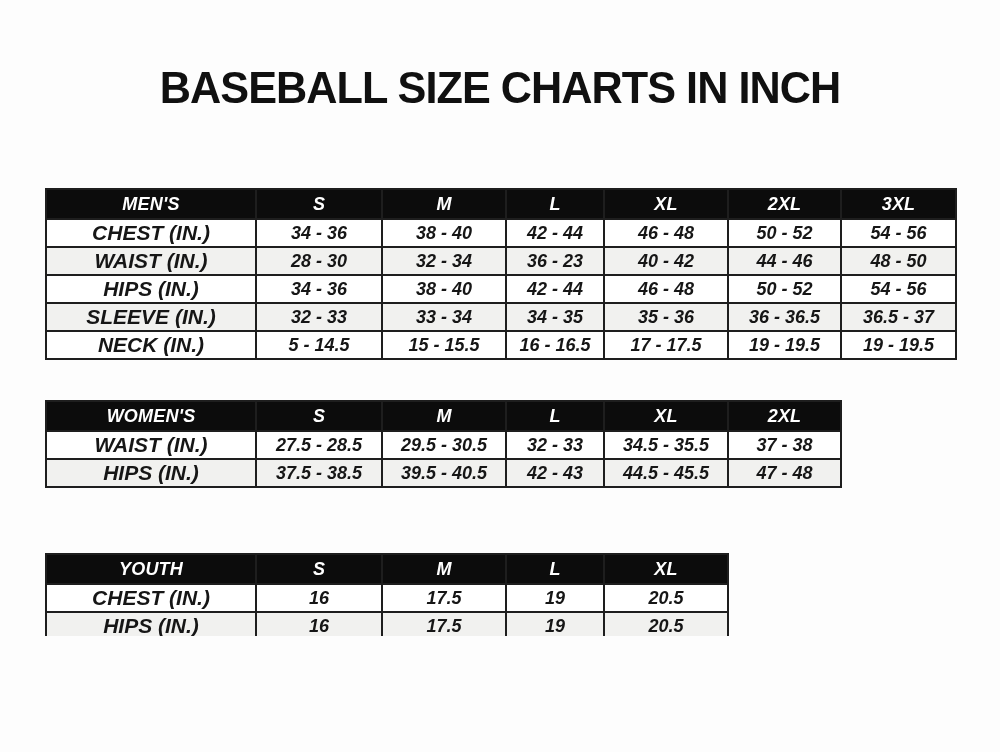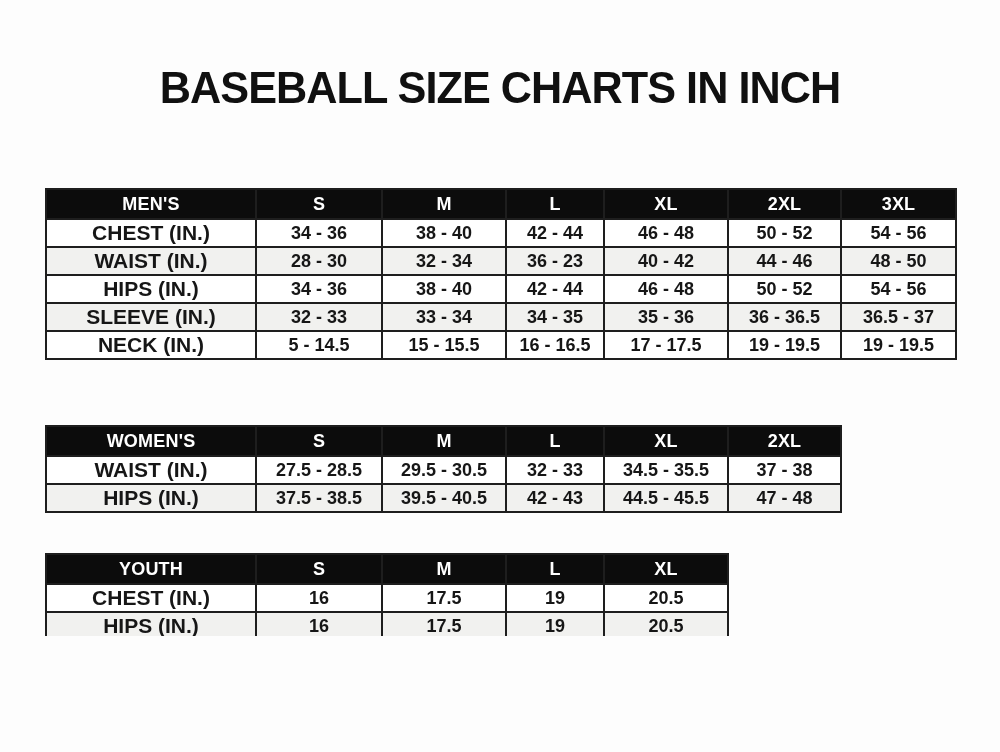--- a/index.html
+++ b/index.html
@@ -27,26 +27,27 @@
     font-weight:bold;
     letter-spacing:-1px;
     color:#101010;
     transform:scaleX(0.96);
     transform-origin:center;
     white-space:nowrap;
     margin:0;
   }
   .table-host{position:absolute;left:45px;}
   #table-host-0{top:188px;}
-  #table-host-1{top:400px;margin-top:25px;}
+  #table-host-1{top:400px;}
   #table-host-2{top:553px;}
   table.size-table{
     border-collapse:collapse;
     table-layout:fixed;
     border:2px solid var(--border);
+    font-style:italic;
   }
   table.size-table th, table.size-table td{
     border:2px solid var(--border);
     padding:0;
     text-align:center;
     vertical-align:middle;
     font-weight:bold;
     overflow:hidden;
     white-space:nowrap;
   }

